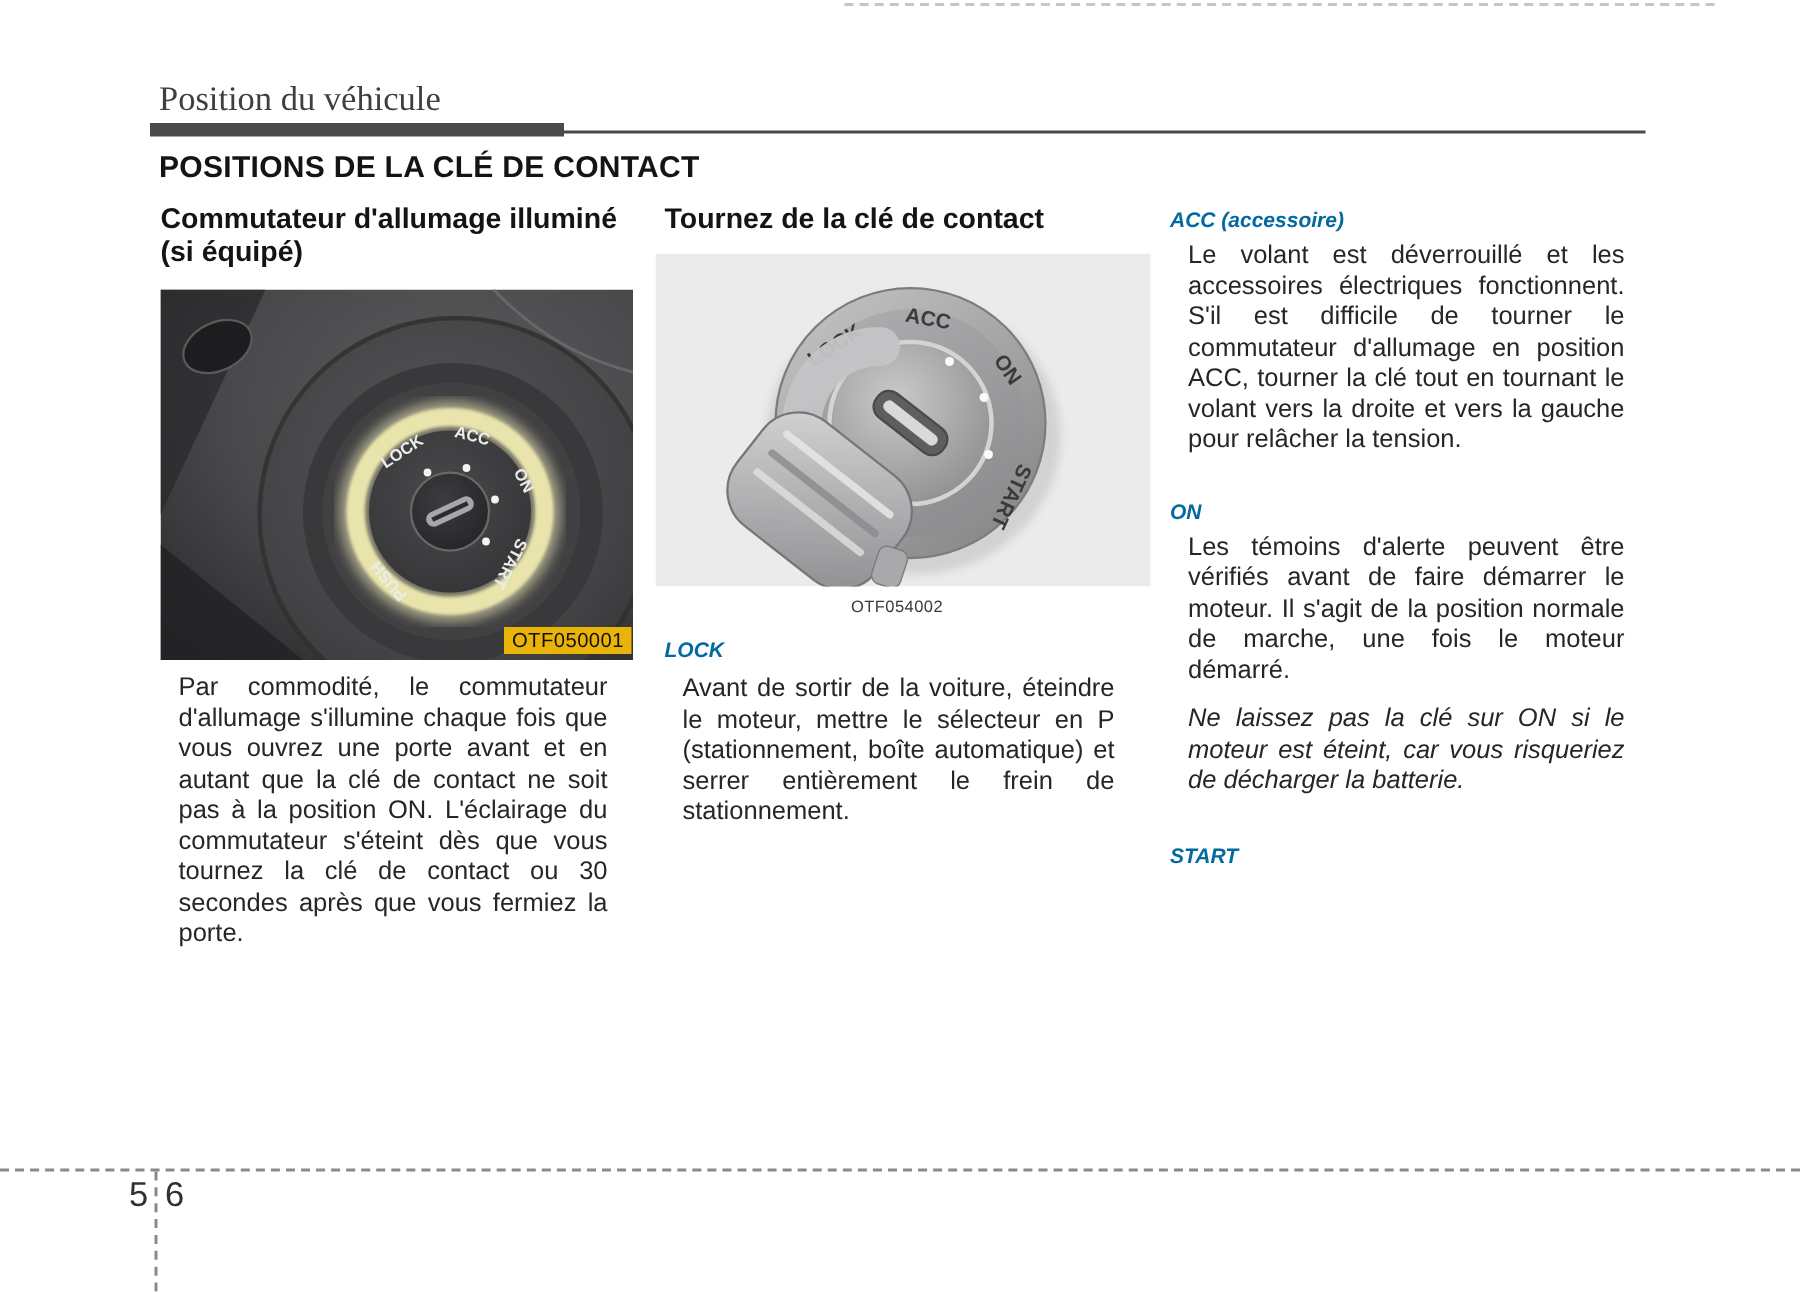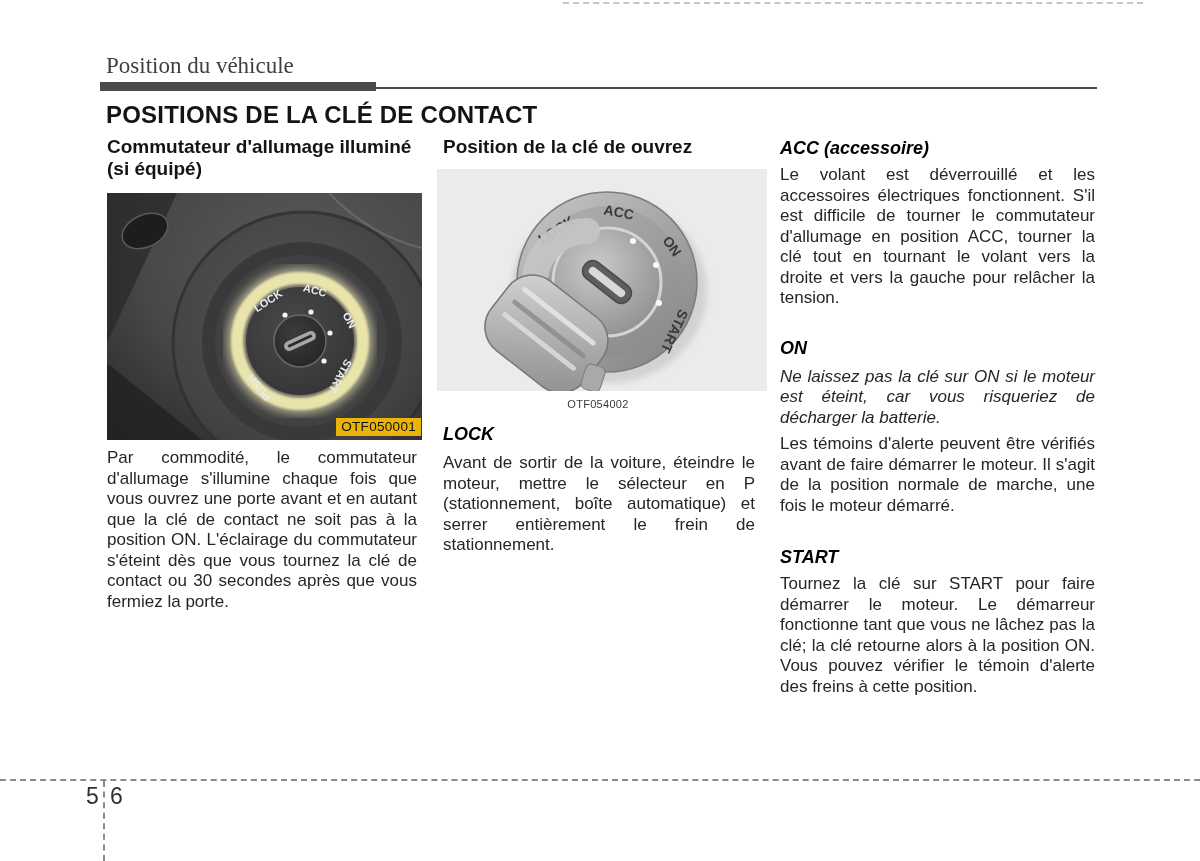--- a/index.html
+++ b/index.html
@@ -7,30 +7,30 @@
   body {
     width:1200px; height:861px; position:relative; overflow:hidden;
     background:#ffffff; font-family:"Liberation Sans", sans-serif;
   }
   .top-dashes { position:absolute; left:563px; top:2px; width:580px; height:0; border-top:2px dashed #c6c6c6; }
 
   .running-head { position:absolute; left:106px; top:53px; font-family:"Liberation Serif", serif; font-size:23px; color:#3f3f3f; }
   .head-rule { position:absolute; left:100px; top:87px; width:997px; height:2px; background:#4a4a4a; }
   .head-bar  { position:absolute; left:100px; top:82px; width:276px; height:9px; background:#4a4a4a; }
 
-  .page-title { position:absolute; left:106px; top:101px; font-size:24px; font-weight:bold; color:#141414; letter-spacing:.2px; }
+  .page-title { position:absolute; left:106px; top:101px; font-size:20px; font-weight:bold; color:#141414; letter-spacing:.2px; }
 
   .col { position:absolute; top:136px; }
   .col1 { left:107px; width:310px; }
   .col2 { left:443px; width:312px; }
   .col3 { left:780px; width:315px; }
 
   .col-heading { font-size:19px; font-weight:bold; line-height:22px; color:#141414; }
-  .sec-heading { font-size:18px; font-weight:bold; font-style:italic; color:#000000; }
-  .para { font-size:17px; line-height:20.5px; color:#262626; text-align:justify; margin:0; }
+  .sec-heading { font-size:14px; font-weight:bold; font-style:italic; color:#0369a1; }
+  .para { font-size:17px; line-height:20.5px; color:#262626; text-align:justify; margin:12px; }
   .para.italic { font-style:italic; }
 
   .figure { position:relative; }
   .fig1 { width:315px; height:247px; margin-top:13px; }
   .fig2 { width:330px; margin-left:-6px; margin-top:11px; }
   .fig1-caption {
     position:absolute; right:1px; bottom:4px; background:#eab308;
     padding:1px 5px 2px 5px; font-size:13.5px; color:#111; letter-spacing:.3px;
   }
   .fig2-caption { text-align:center; padding-right:8px; margin-top:3px; font-size:11px; color:#3a3a3a; letter-spacing:.3px; }
@@ -121,21 +121,21 @@
         <rect x="180" y="146.5" width="26" height="3" fill="#2c2c2e"></rect>
       </g>
     </svg>
     <div class="fig1-caption">OTF050001</div>
   </div>
 
   <p class="para mt8">Par commodité, le commutateur d'allumage s'illumine chaque fois que vous ouvrez une porte avant et en autant que la clé de contact ne soit pas à la position ON. L'éclairage du commutateur s'éteint dès que vous tournez la clé de contact ou 30 secondes après que vous fermiez la porte.</p>
 </div>
 
 <div class="col col2">
-  <div class="col-heading">Position de la clé de ouvrez</div>
+  <div class="col-heading">Tournez de la clé de contact</div>
 
   <div class="figure fig2">
     <svg width="330" height="222" viewBox="0 0 330 222">
       <defs>
         <linearGradient id="metal2" x1="0%" y1="0%" x2="80%" y2="100%">
           <stop offset="0%" stop-color="#c7c7c7"></stop>
             <stop offset="100%" stop-color="#878789"></stop>
         </linearGradient>
         <linearGradient id="band2" x1="0%" y1="0%" x2="60%" y2="100%">
           <stop offset="0%" stop-color="#b0b0b2"></stop>
@@ -191,23 +191,22 @@
 
   <div class="sec-heading mt14">LOCK</div>
   <p class="para mt8">Avant de sortir de la voiture, éteindre le moteur, mettre le sélecteur en P (stationnement, boîte automatique) et serrer entièrement le frein de stationnement.</p>
 </div>
 
 <div class="col col3">
   <div class="sec-heading pt2">ACC (accessoire)</div>
   <p class="para mt6">Le volant est déverrouillé et les accessoires électriques fonctionnent. S'il est difficile de tourner le commutateur d'allumage en position ACC, tourner la clé tout en tournant le volant vers la droite et vers la gauche pour relâcher la tension.</p>
 
   <div class="sec-heading mt29">ON</div>
+  <p class="para mt6">Les témoins d'alerte peuvent être vérifiés avant de faire démarrer le moteur. Il s'agit de la position normale de marche, une fois le moteur démarré.</p>
   <p class="para italic mt8">Ne laissez pas la clé sur ON si le moteur est éteint, car vous risqueriez de décharger la batterie.</p>
-  <p class="para mt6">Les témoins d'alerte peuvent être vérifiés avant de faire démarrer le moteur. Il s'agit de la position normale de marche, une fois le moteur démarré.</p>
 
   <div class="sec-heading mt31">START</div>
-  <p class="para mt6">Tournez la clé sur START pour faire démarrer le moteur. Le démarreur fonctionne tant que vous ne lâchez pas la clé; la clé retourne alors à la position ON. Vous pouvez vérifier le témoin d'alerte des freins à cette position.</p>
 </div>
 
 <div class="footer-dash"></div>
 <div class="footer-vline"></div>
 <div class="page-num pn-left">5</div>
 <div class="page-num pn-right">6</div>
 
 </body></html>

